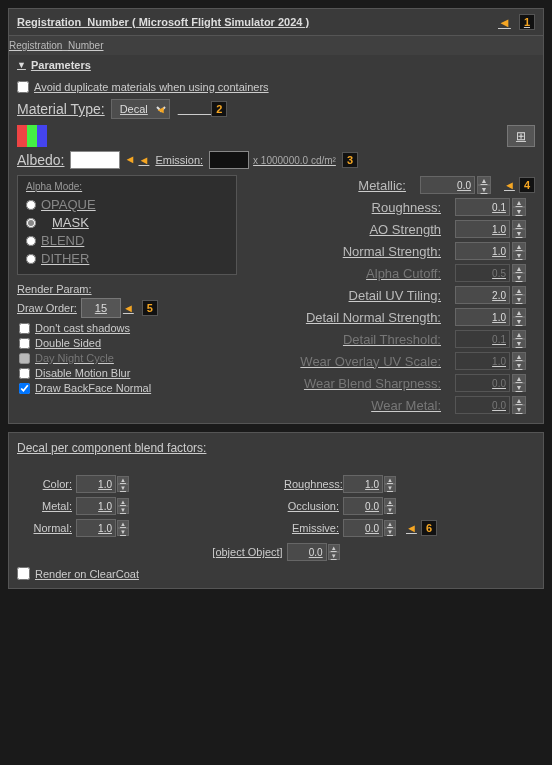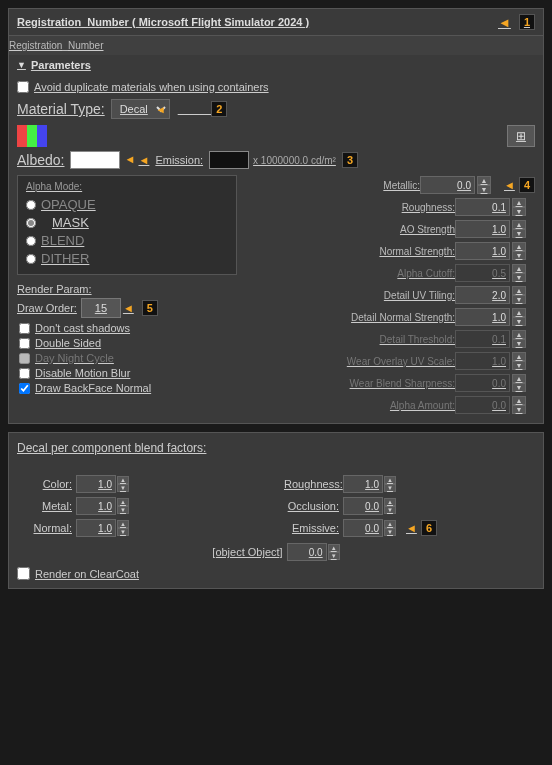--- a/index.html
+++ b/index.html
@@ -242,24 +242,24 @@
     .prop-row {
       display: flex;
       align-items: center;
       justify-content: space-between;
       margin-bottom: 2px;
       height: 20px;
     }
 
     .prop-label {
       color: #bbb;
-      font-size: 10px;
+      font-size: 13px;
       text-align: right;
       flex: 1;
-      padding-right: 0;
+      padding-right: 14px;
     }
 
     .prop-label.dimmed {
       color: #777;
     }
 
     .prop-value-container {
       display: flex;
       align-items: center;
       width: 80px;
@@ -716,21 +716,21 @@
             <div class="prop-value-container">
               <input type="text" class="prop-value dimmed" value="0.0" style="">
               <div class="spin-buttons">
                 <div class="spin-btn">▲</div>
                 <div class="spin-btn">▼</div>
               </div>
             </div>
           </div>
 
           <div class="prop-row">
-            <span class="prop-label dimmed">Alpha Amount:</span>
+            <span class="prop-label dimmed">Wear Metal:</span>
             <div class="prop-value-container">
               <input type="text" class="prop-value dimmed" value="0.0" style="">
               <div class="spin-buttons">
                 <div class="spin-btn">▲</div>
                 <div class="spin-btn">▼</div>
               </div>
             </div>
           </div>
 
         </div>

